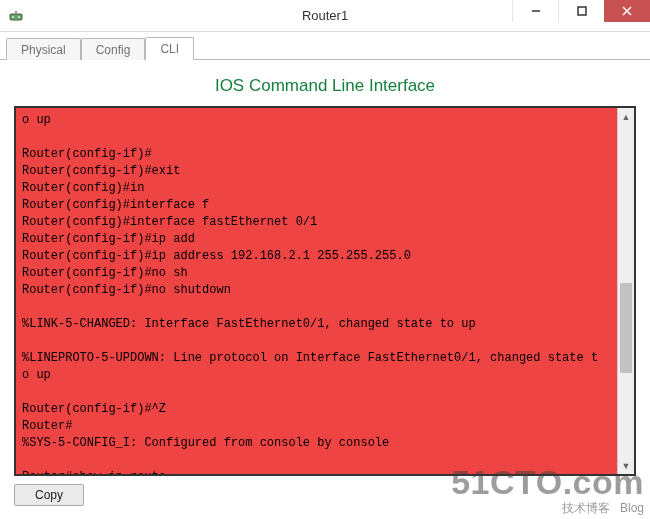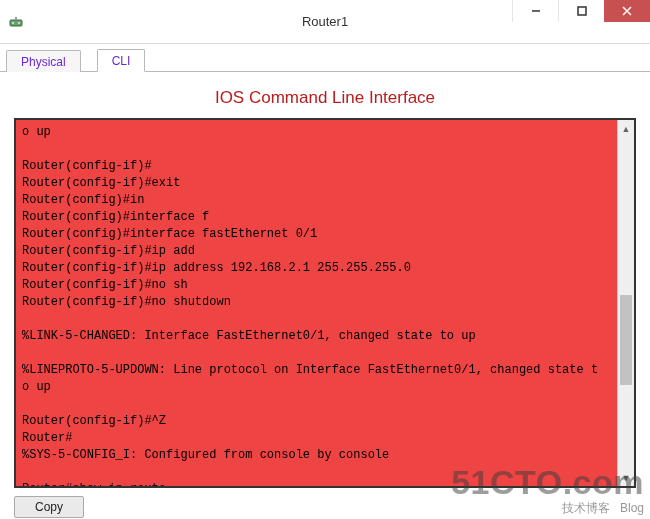--- a/index.html
+++ b/index.html
@@ -5,21 +5,21 @@
     * { box-sizing: border-box; margin: 0; padding: 0; }
     body {
       font-family: "Segoe UI", Tahoma, sans-serif;
       background: #fff;
       width: 650px;
       height: 519px;
       overflow: hidden;
       position: relative;
     }
     .titlebar {
-      height: 44px;
+      height: 32px;
       background: #fff;
       border-bottom: 1px solid #d9d9d9;
       display: flex;
       align-items: center;
       position: relative;
     }
     .titlebar .app-icon {
       width: 16px; height: 16px;
       margin-left: 8px;
       display: inline-flex;
@@ -59,40 +59,40 @@
       height: 28px;
       padding-left: 6px;
       border-bottom: 1px solid #b8b8b8;
       background: #fff;
     }
     .tab {
       border: 1px solid #b8b8b8;
       border-bottom: none;
       padding: 4px 14px 3px;
       font-size: 12px;
-      color: #6d28d9;
+      color: #737373;
       background: #f6f6f6;
-      margin-right: 16px;
+      margin-right: 0;
       position: relative;
       top: 1px;
       border-radius: 2px 2px 0 0;
     }
     .tab.active {
       background: #fff;
       border-bottom: 1px solid #fff;
       top: 1px;
       z-index: 2;
     }
     .content {
       padding: 8px 14px 14px;
     }
     .section-title {
       text-align: center;
       font-size: 17px;
-      color: #b91c1c;
+      color: #15803d;
       margin: 8px 0 10px;
       font-weight: normal;
     }
     .terminal-wrap {
       border: 2px solid #333;
       position: relative;
       height: 370px;
       display: flex;
     }
     .terminal {
@@ -200,20 +200,21 @@
       <svg width="10" height="10">
           <line x1="1" y1="1" x2="9" y2="9" stroke-width="1.5"></line>
           <line x1="9" y1="1" x2="1" y2="9" stroke-width="1.5"></line>
         </svg>
     </div>
   </div>
 </div>
 
 <div class="tabs">
   <div class="tab">Physical</div>
+  <div class="tab">Config</div>
   <div class="tab active">CLI</div>
 </div>
 
 <div class="content">
   <div class="section-title">IOS Command Line Interface</div>
 
   <div class="terminal-wrap">
     <div class="terminal" id="terminal">o up
 
 Router(config-if)#

